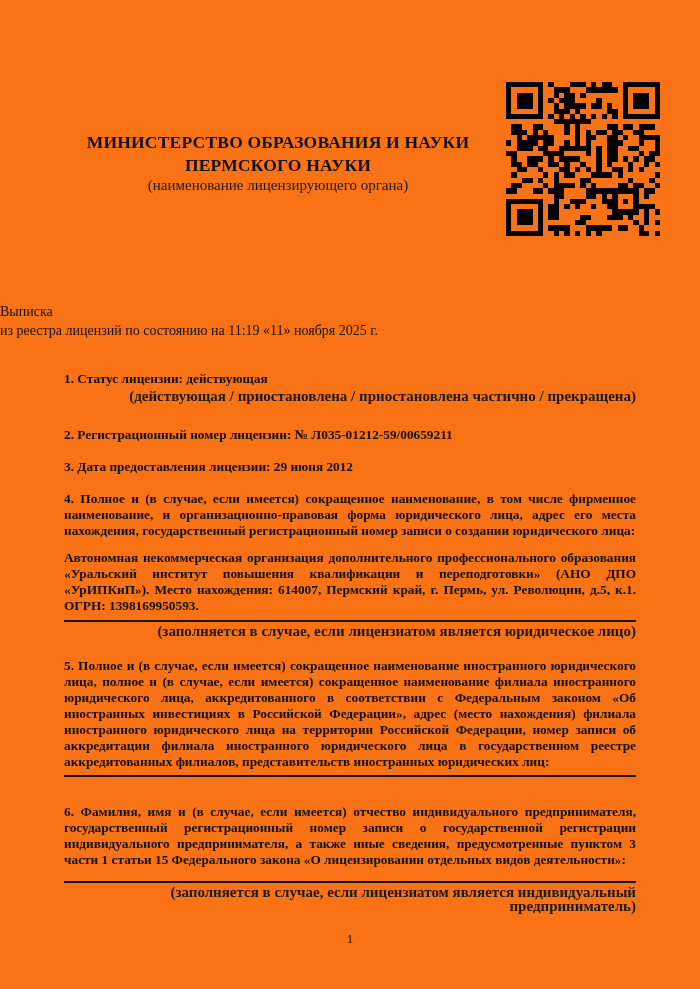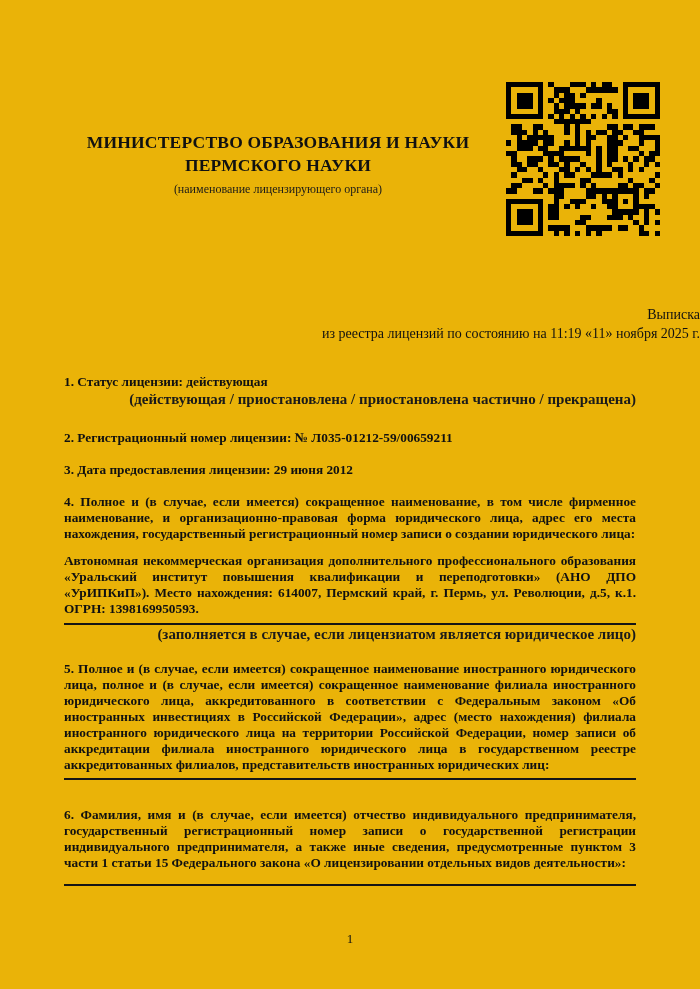--- a/index.html
+++ b/index.html
@@ -1,20 +1,20 @@
 <!DOCTYPE html>
 <html lang="ru"><head>
 <meta charset="utf-8">
 <style>
   html,body{margin:0;padding:0;background:#777;}
   .page{
     position:relative;
     width:700px;height:989px;
     margin:0 auto;
-    background:#eab308;
+    background:#f97316;
     color:#111;
     font-family:"Liberation Serif","DejaVu Serif",serif;
     overflow:hidden;
     box-sizing:border-box;
   }
   
   .qr{
     position:absolute;
     top:82px;left:506px;
     width:154px;height:154px;
@@ -27,28 +27,27 @@
     width:440px;
     text-align:center;
   }
   .ministry{
     font-size:17.5px;
     font-weight:bold;
     line-height:23px;
     letter-spacing:.2px;
   }
   .authority-caption{
-    font-size:12px;
-    margin-top:5px;
+    font-size:15px;
     color:#1a1a1a;
   }
   
   .doc-title{
     margin-top:108px;
-    text-align:right;
+    text-align:left;
     font-size:14px;
     line-height:19px;
   }
   
   .body{
     margin:31px 64px 0 64px;
     font-size:13.3px;
     line-height:15.9px;
   }
   .item{margin-bottom:16px;font-weight:bold;}
@@ -528,20 +527,21 @@
     </div>
 
     <div class="item mb27">
       <p class="txt just">5. Полное и (в случае, если имеется) сокращенное наименование иностранного юридического лица, полное и (в случае, если имеется) сокращенное наименование филиала иностранного юридического лица, аккредитованного в соответствии с Федеральным законом «Об иностранных инвестициях в Российской Федерации», адрес (место нахождения) филиала иностранного юридического лица на территории Российской Федерации, номер записи об аккредитации филиала иностранного юридического лица в государственном реестре аккредитованных филиалов, представительств иностранных юридических лиц:</p>
       <div class="rule"></div>
     </div>
 
     <div class="item mb24">
       <p class="txt just">6. Фамилия, имя и (в случае, если имеется) отчество индивидуального предпринимателя, государственный регистрационный номер записи о государственной регистрации индивидуального предпринимателя, а также иные сведения, предусмотренные пунктом 3 части 1 статьи 15 Федерального закона «О лицензировании отдельных видов деятельности»:</p>
       <div class="rule big"></div>
+      <div class="note">(заполняется в случае, если лицензиатом является индивидуальный предприниматель)</div>
     </div>
 
 
   </main>
 
   <footer>
     <div class="pagenum">1</div>
   </footer>
 
 </div>

